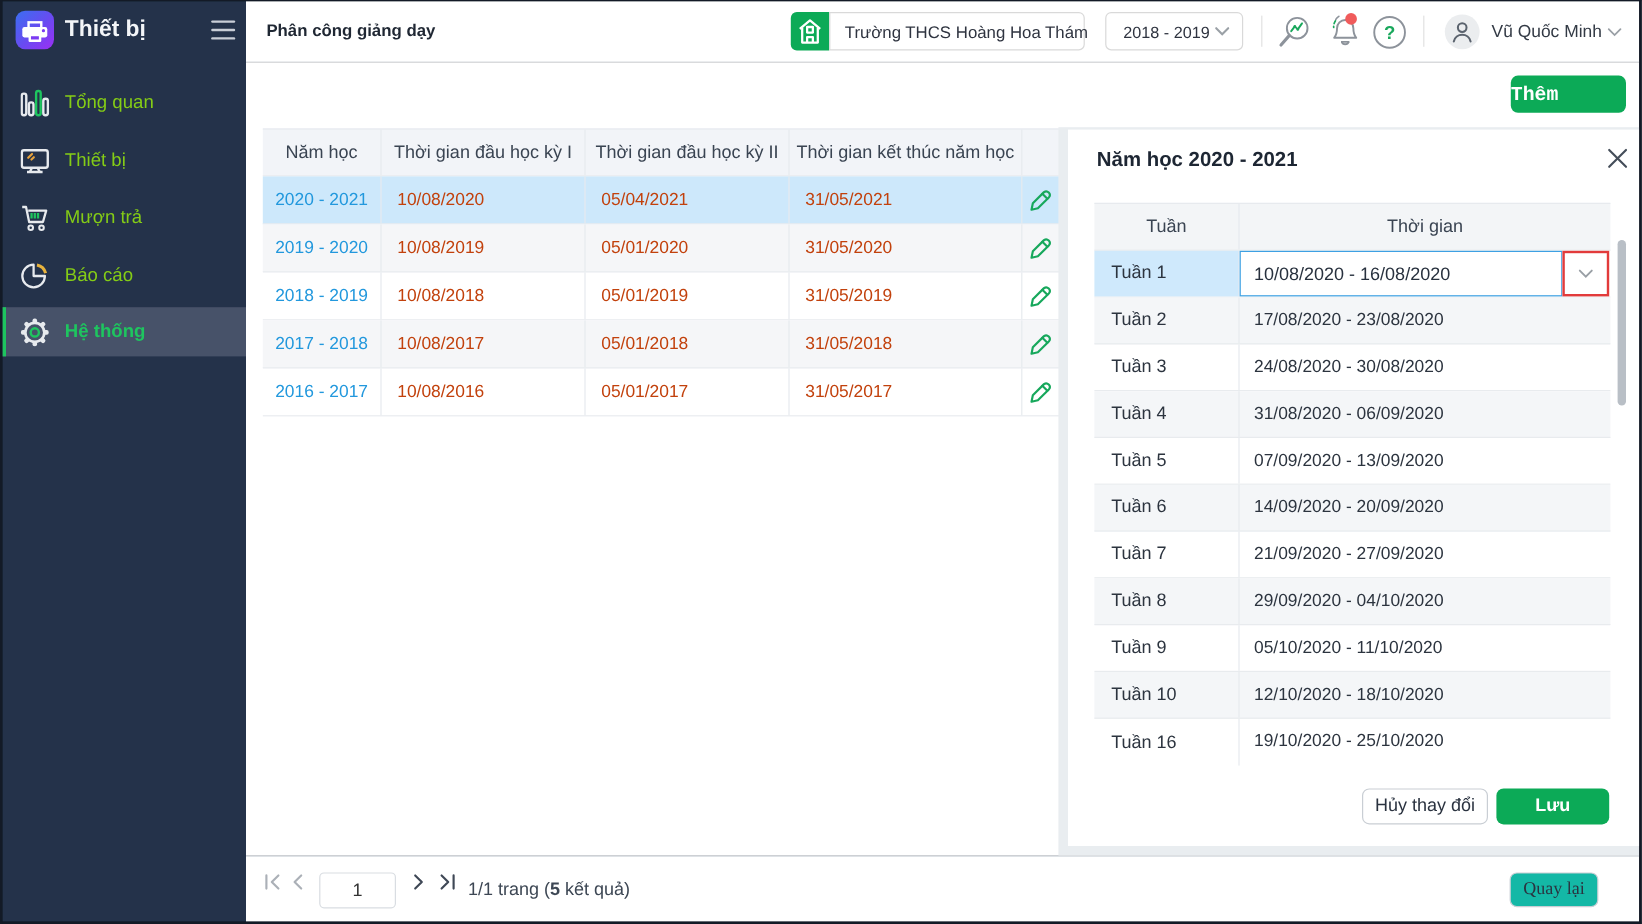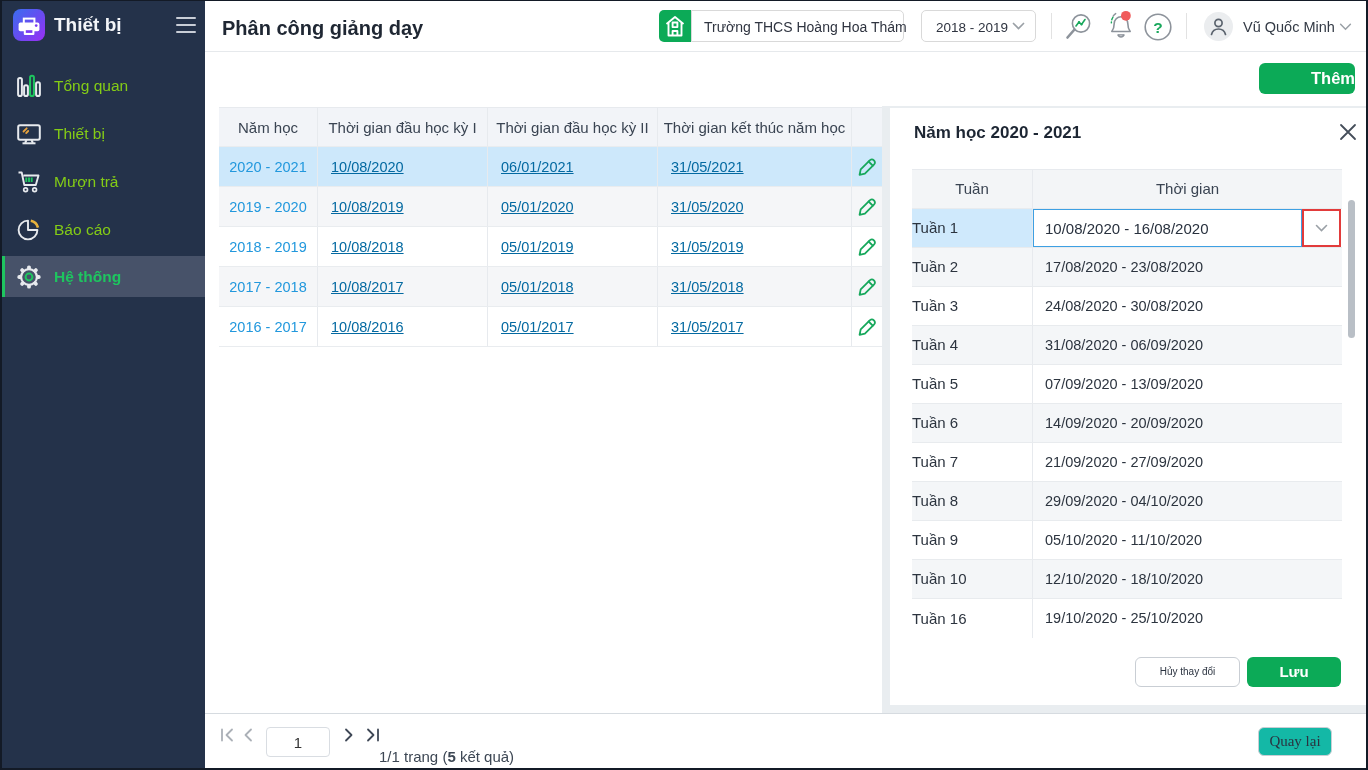--- a/index.html
+++ b/index.html
@@ -16,84 +16,84 @@
 #burger div { height:2.4px; background:#c9ced7; border-radius:1px; margin-bottom:4.4px; }
 .nav { position:absolute; left:0; width:100%; height:48px; }
 .nav .ic { position:absolute; left:15px; top:12px; width:24px; height:24px; }
 .nav .lbl { position:absolute; left:52px; top:50%; transform:translateY(-50%); font-size:15.5px; color:#84cc16; }
 .nav.sel { background:#475269; height:41px; }
 .nav.sel::before { content:""; position:absolute; left:0; top:0; width:3px; height:100%; background:#1ec55f; }
 .nav.sel .lbl { color:#1ec55f; font-weight:bold; }
 
 
 #topbar { left:205px; top:1px; right:2px; height:51px; background:#fff; border-bottom:1px solid #e6e9ec; }
-#title { position:absolute; left:17px; top:16px; font-size:20px; font-weight:bold; color:#1f2733; }
+#title { position:absolute; left:17px; top:16px; font-size:14px; font-weight:bold; color:#1f2733; }
 .tbbox { position:absolute; top:9px; height:32px; background:#fff; border:1px solid #d9d9d9; }
 #schoolbtn { position:absolute; left:454px; top:9px; width:32px; height:32px; background:#0caa57; border-radius:5px 0 0 5px; }
 #schoolbox { left:486px; width:213px; border-radius:0 5px 5px 0; }
 #schoolbox span { position:absolute; left:12px; top:8px; font-size:14px; color:#2f3440; white-space:nowrap; }
 #yearbox { left:716px; width:115px; border-radius:5px; }
 #yearbox span { position:absolute; left:14px; top:8.5px; font-size:13.5px; color:#2f3440; }
 .vdiv { position:absolute; top:12px; width:1px; height:26px; background:#e2e2e2; }
 #avatar { position:absolute; left:999px; top:11px; width:29px; height:29px; border-radius:50%; background:#ebedef; }
 #uname { position:absolute; left:1038px; top:18px; font-size:14.5px; color:#333a45; }
 
 
 #content { left:205px; top:52px; right:2px; height:661px; background:#fff; }
 #addbtn { position:absolute; left:1054px; top:11px; width:96px; height:31px; background:#0caa57;
-  border-radius:6px; color:#fff; font-size:16.5px; font-weight:bold; text-align:right; line-height:31px; }
+  border-radius:6px; color:#fff; font-size:16.5px; font-weight:bold; text-align:left; line-height:31px;font-family:Liberation Mono, monospace; }
 
 
 #ltable { position:absolute; left:14px; top:55px; width:664px; }
 .lrow { position:relative; width:100%; height:40px; border-bottom:1px solid #e9ecef; }
 .lrow .c { position:absolute; top:0; height:100%; border-right:1px solid #e7eaee; }
 .lrow .c1 { left:0; width:99px; }
 .lrow .c2 { left:99px; width:170px; }
 .lrow .c3 { left:269px; width:170px; }
 .lrow .c4 { left:439px; width:194px; }
 .lrow .c5 { left:633px; width:31px; border-right:none; }
 #lhead { background:#f2f4f8; border-top:1px solid #e7eaee; }
 #lhead .c { display:flex; align-items:center; justify-content:center; font-size:15px; color:#3a4452; }
 .lrow .year { display:flex; align-items:center; justify-content:center; font-size:14.5px; color:#2298dd; }
-.lrow .dt { display:flex; align-items:center; padding-left:13px; font-size:14.5px; color:#0369a1;text-decoration:underline; }
+.lrow .dt { display:flex; align-items:center; padding-left:13px; font-size:14.5px; color:#c2410c; }
 .lrow.blue { background:#cde8fb;padding-left:26px; }
 .lrow.gray { background:#f5f6f8; }
 .pencil { position:absolute; left:5px; top:9.5px; }
 
 
 #graybk { position:absolute; left:677px; top:54px; width:484px; height:607px; background:#e9edf0; }
 #panel { position:absolute; left:685px; top:56px; width:476px; height:597px; background:#fff; }
 #ptitle { position:absolute; left:24px; top:15px; font-size:17px; font-weight:bold; color:#1d2633; }
 #pclose { position:absolute; left:449px; top:15px; width:18px; height:18px; }
 #ptable { position:absolute; left:22px; top:61px; width:430px; }
 .prow { position:relative; width:100%; height:39px; border-bottom:1px solid #e8ebee; }
 .prow .pc1 { position:absolute; left:0; top:0; width:121px; height:100%; border-right:1px solid #e7eaee;
-  display:flex; align-items:center; font-size:15px; color:#2c343f; }
+  display:flex; align-items:center; padding-left:14px; font-size:15px; color:#2c343f; }
 .prow .pc2 { position:absolute; left:121px; top:0; width:309px; height:100%;
   display:flex; align-items:center; padding-left:12px; font-size:14.5px; color:#2c343f; }
 #phead { background:#f3f5f7; border-top:1px solid #e7eaee; height:39.5px; }
 #phead .pc1 { justify-content:center; padding-left:0; color:#3a4452; font-size:15px; }
 #phead .pc2 { justify-content:center; padding-left:0; color:#3a4452; font-size:15px; }
 .prow.gray { background:#f4f6f8; }
 .prow.sel .pc1 { background:#cfe9fc; }
 #winput { position:absolute; left:121px; top:0.5px; width:269px; height:38px; background:#fff;
   border:1.5px solid #3da0e3; display:flex; align-items:center; padding-left:11px; font-size:15px; color:#28313e; }
 #wbtn { position:absolute; left:390px; top:0.5px; width:39px; height:38px; background:#fff;
   border:2px solid #e23b3b; }
 #sbar { position:absolute; left:458px; top:92px; width:7px; height:138px; background:#b9bfc6; border-radius:4px; }
 #cancelbtn { position:absolute; left:245px; top:549px; width:105px; height:30px; border:1px solid #c9ced4;
-  border-radius:6px; background:#fff; text-align:center; line-height:28px; font-size:10px; color:#2b3340; }
+  border-radius:6px; background:#fff; text-align:center; line-height:28px; font-size:15px; color:#2b3340; }
 #savebtn { position:absolute; left:357px; top:549px; width:94px; height:30px; background:#0caa57;
   border-radius:6px; text-align:center; line-height:30px; font-size:15px; font-weight:bold; color:#fff; }
 
 
 #footer { left:205px; top:713px; right:2px; height:55px; background:#fff; border-top:1px solid #d6dbe0; }
 #pagebox { position:absolute; left:61px; top:13px; width:64px; height:30px; border:1px solid #d9dde2;
   border-radius:4px; text-align:center; line-height:30px; font-size:15px; color:#333; }
-#pagetext { position:absolute; left:174px; top:19px; font-size:15px; color:#3d4754;margin-top:15px; }
+#pagetext { position:absolute; left:185px; top:19px; font-size:15px; color:#3d4754; }
 #backbtn { position:absolute; left:1053px; top:13px; width:74px; height:29px; border:1px solid #c9ced4;
   border-radius:6px; background:#14b8a6; text-align:center; line-height:27px; font-size:15px; color:#2b3340;font-family:Liberation Serif, serif; }
 
 
 .frame { position:absolute; background:#131a26; z-index:50; }
 </style>
 </head>
 <body>
 
 <div id="sidebar" class="abs">
@@ -222,21 +222,21 @@
     <div class="lrow" id="lhead">
       <div class="c c1">Năm học</div>
       <div class="c c2">Thời gian đầu học kỳ I</div>
       <div class="c c3">Thời gian đầu học kỳ II</div>
       <div class="c c4">Thời gian kết thúc năm học</div>
       <div class="c c5"></div>
     </div>
     <div class="lrow blue">
       <div class="c c1 year">2020 - 2021</div>
       <div class="c c2 dt">10/08/2020</div>
-      <div class="c c3 dt">06/01/2021</div>
+      <div class="c c3 dt">05/04/2021</div>
       <div class="c c4 dt">31/05/2021</div>
       <div class="c c5">
           <svg class="pencil" width="19" height="20" viewBox="0 0 19 20">
 <g fill="none" stroke="#17a85c" stroke-width="1.8" stroke-linejoin="round" stroke-linecap="round">
 <path d="M3.7 12.4 L13.0 3.1 A3.0 3.0 0 0 1 17.2 7.3 L7.9 16.6 L2.6 17.8 Z"></path>
 <path d="M11.6 4.5 L15.8 8.7"></path>
 </g>
           </svg>
         </div>
     </div>

